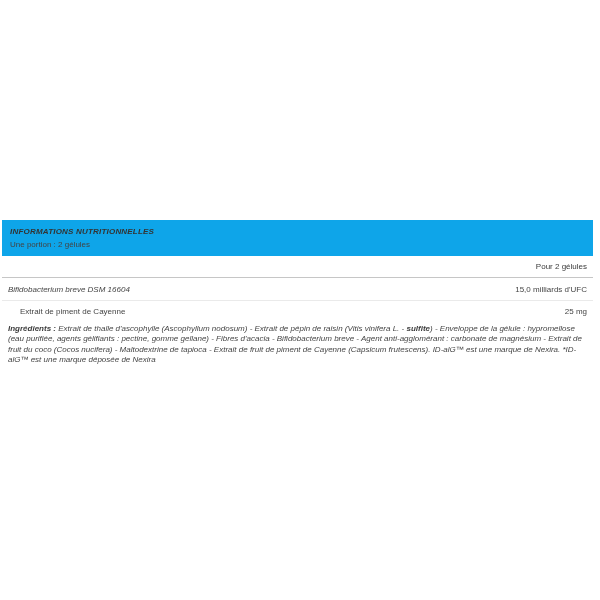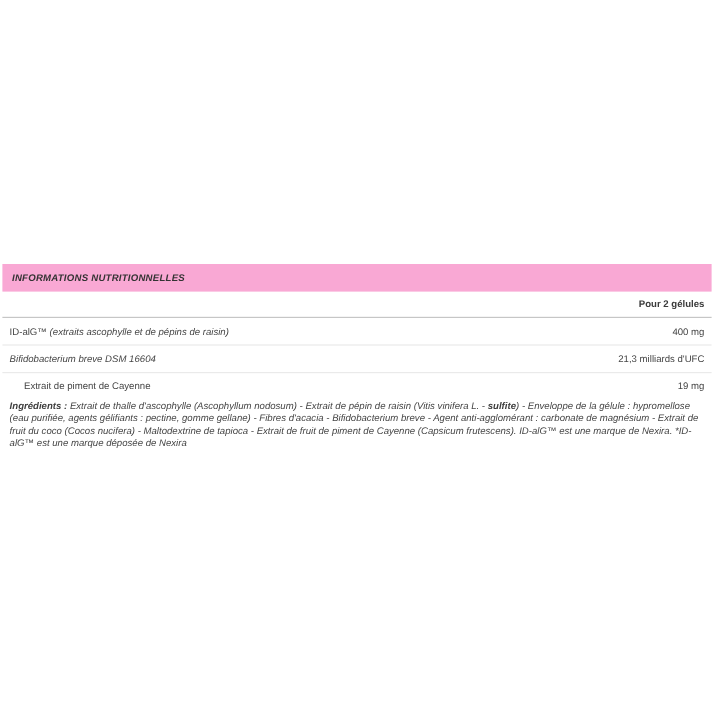--- a/index.html
+++ b/index.html
@@ -14,21 +14,21 @@
   }
   .panel {
     position: absolute;
     top: 220px;
     left: 0;
     right: 0;
     color: #404040;
   }
   .header-band {
     margin: 0 7px 0 2px;
-    background: #f9a8d4;
+    background: #0ea5e9;
     padding: 7px 8px 7px 8px;
   }
   .header-band .title {
     font-size: 8px;
     font-weight: bold;
     font-style: italic;
     letter-spacing: 0.2px;
     color: #333333;
     line-height: 9px;
   }
@@ -45,21 +45,21 @@
   .col-header-row {
     height: 21px;
     display: flex;
     align-items: center;
     justify-content: flex-end;
     padding: 0 6px;
     border-bottom: 1px solid #c6c6c6;
   }
   .col-header-row .col-header {
     font-size: 8px;
-    font-weight: bold;
+    font-weight: normal;
     color: #3a3a3a;
   }
   .t-row {
     height: 22px;
     display: flex;
     align-items: center;
     justify-content: space-between;
     padding: 0 6px;
     border-bottom: 1px solid #eaeaea;
   }
@@ -85,40 +85,37 @@
   }
   .ingredients b { font-weight: bold; color: #3d3d3d; }
 </style>
 </head>
 <body>
 
 <div class="panel">
 
   <div class="header-band">
     <div class="title">INFORMATIONS NUTRITIONNELLES</div>
+    <div class="serving">Une portion : 2 gélules</div>
   </div>
 
   <div class="table">
 
     <div class="col-header-row">
       <span class="col-header">Pour 2 gélules</span>
     </div>
 
-    <div class="t-row">
-      <span class="label"><span>ID-alG™</span><span class="it"> (extraits ascophylle et de pépins de raisin)</span></span>
-      <span class="value">400 mg</span>
-    </div>
 
     <div class="t-row">
       <span class="label it">Bifidobacterium breve DSM 16604</span>
-      <span class="value">21,3 milliards d'UFC</span>
+      <span class="value">15,0 milliards d'UFC</span>
     </div>
 
     <div class="t-row">
       <span class="label">Extrait de piment de Cayenne</span>
-      <span class="value">19 mg</span>
+      <span class="value">25 mg</span>
     </div>
 
   </div>
 
   <p class="ingredients"><b>Ingrédients :</b><span> Extrait de thalle d'ascophylle (Ascophyllum nodosum) - Extrait de pépin de raisin (Vitis vinifera L. - </span><b>sulfite</b><span>) - Enveloppe de la gélule : hypromellose (eau purifiée, agents gélifiants : pectine, gomme gellane) - Fibres d'acacia - Bifidobacterium breve - Agent anti-agglomérant : carbonate de magnésium - Extrait de fruit du coco (Cocos nucifera) - Maltodextrine de tapioca - Extrait de fruit de piment de Cayenne (Capsicum frutescens). ID-alG™ est une marque de Nexira. *ID-alG™ est une marque déposée de Nexira</span></p>
 
 </div>
 
 </body></html>

